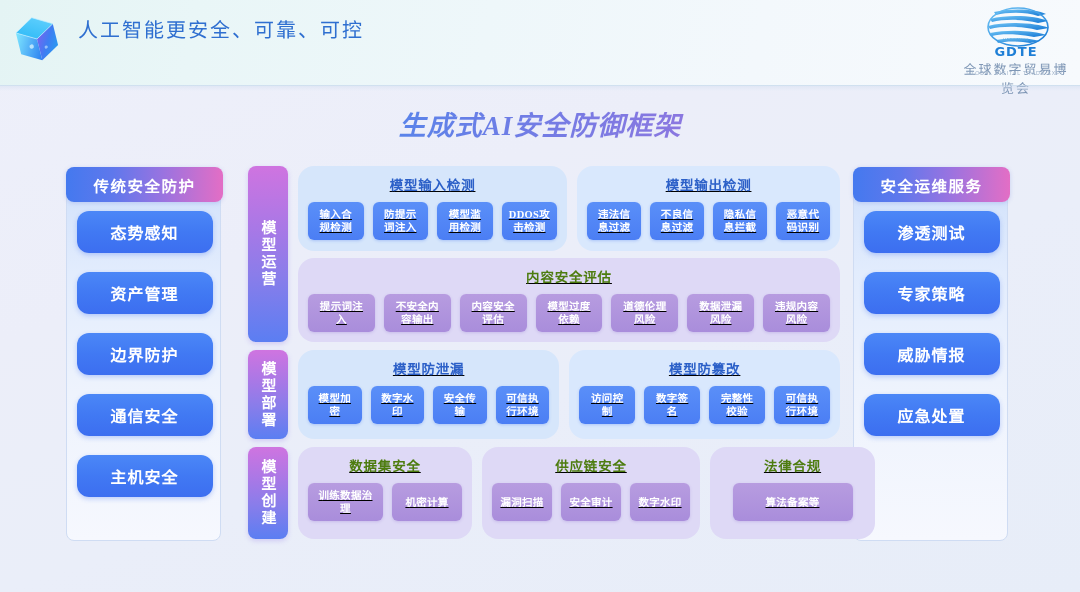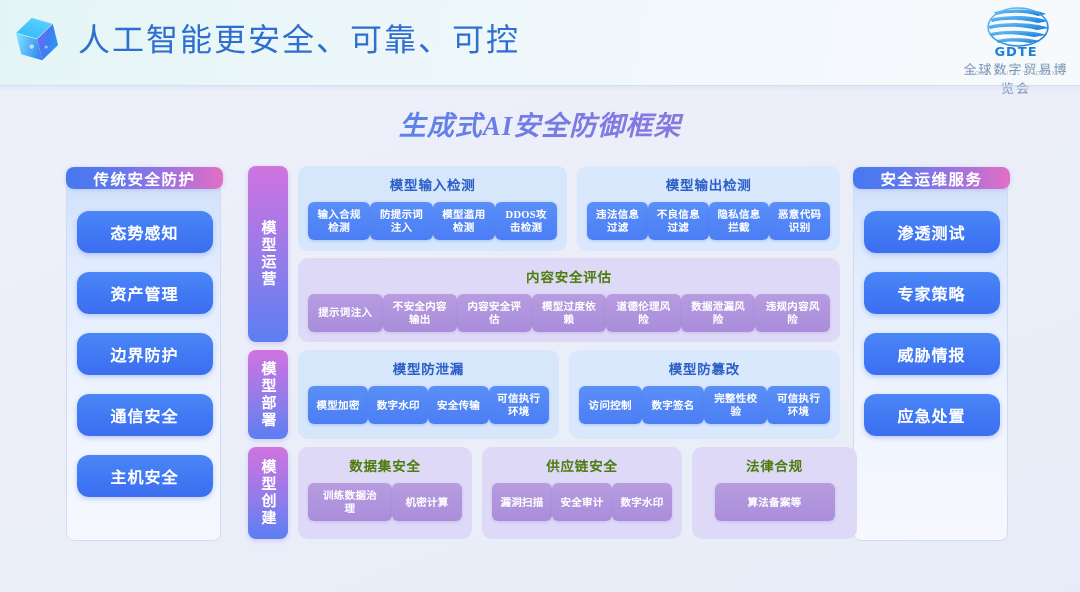--- a/index.html
+++ b/index.html
@@ -25,21 +25,21 @@
   .topbar:after{
     content:""; position:absolute; left:0; bottom:-6px; width:100%; height:6px;
     background: linear-gradient(180deg, rgba(210,222,240,.55), rgba(210,222,240,0));
   }
   .cube-icon {
     position: absolute; left: 6px; top: 8px; width: 62px; height: 62px;
   }
   .page-title {
     position: absolute; left: 78px; top: 14px;
     font-family: "Liberation Serif", "DejaVu Serif", serif;
-    font-size: 32px; letter-spacing: 2px; color: #2f6fd0; font-weight: 400;
+    font-size: 20px; letter-spacing: 2px; color: #2f6fd0; font-weight: 400;
     white-space: nowrap;
   }
   .brand-logo {
     position: absolute; right: 8px; top: 4px; width: 112px; height: 78px;
     text-align: center;
   }
   .brand-logo .globe { position:absolute; left:18px; top:2px; }
   .brand-logo .gdte {
     position:absolute; left:0; right:0; top:40px;
     font-size: 13px; font-weight: 800; color:#1f7fd6; letter-spacing:1px;
@@ -71,21 +71,21 @@
   
   .side-panel {
     position: absolute; top: 167px; width: 155px; height: 374px;
     border-radius: 8px;
     background: linear-gradient(180deg, #cfe0fb 0%, #e2ecfd 28%, #eef3fd 60%, #f6f8fe 100%);
     border: 1px solid #cfdcf3;
   }
   .side-panel.left  { left: 66px; }
   .side-panel.right { left: 853px; }
   .side-head {
-    position:absolute; left:-1px; top:-1px; width:157px; height: 22px;
+    position:absolute; left:-1px; top:-1px; width:157px; height: 35px;
     border-radius: 8px;
     background: linear-gradient(90deg,#4479ef 0%, #5f78ec 30%, #9a73e0 62%, #e36ec5 100%);
     color:#fff; font-size: 15.5px; font-weight: 700; letter-spacing: 1.5px;
     display:flex; align-items:center; justify-content:center;
     font-family: "Liberation Serif","DejaVu Serif", serif;
     box-shadow: 0 1px 4px rgba(90,110,220,.25);
   }
   .side-list { position:absolute; left:0; top:43px; width:155px; }
   .side-item {
     width: 136px; height: 42px; margin: 0 auto 19px auto;
@@ -109,35 +109,36 @@
     display:flex; align-items:center; justify-content:center; text-align:center;
     writing-mode: vertical-rl; text-orientation: upright;
     font-family: "Liberation Serif","DejaVu Serif", serif;
     box-shadow: 0 2px 5px rgba(140,110,230,.28);
     padding: 8px 0;
   }
   .stage-body { flex: 1 1 auto; margin-left: 10px; display:flex; flex-direction:column; gap: 7px; }
   .group-row { display:flex; gap: 10px; }
 
   .group {
-    border-radius: 10px; padding: 8px 10px 10px 10px;
+    border-radius: 16px; padding: 8px 10px 10px 10px;
     display:flex; flex-direction:column; align-items:center;
     flex: 1 1 auto;
+    text-decoration: underline;
   }
   .group.blue   { background: #d6e6fb; }
   .group.blue2  { background: #d9e8fd; }
   .group.purple { background: #ded9f6; }
   .group-title {
     font-size: 13.5px; font-weight: 700; margin-bottom: 8px; letter-spacing: .8px;
     font-family: "Liberation Serif","DejaVu Serif", serif;
   }
   .group.blue .group-title, .group.blue2 .group-title { color:#2c60c8; }
   .group.purple .group-title { color:#4d7c0f; }
 
-  .chips { display:flex; justify-content:center; width:100%; }
+  .chips { display:flex; gap: 9px; justify-content:center; width:100%; }
   .chip {
     min-height: 38px; border-radius: 6px;
     font-size: 10.5px; line-height: 13px; font-weight: 700;
     display:flex; align-items:center; justify-content:center; text-align:center;
     padding: 3px 7px; color:#fff; letter-spacing:.3px;
     font-family: "Liberation Serif","DejaVu Serif", serif;
   }
   .chip.blue {
     background: linear-gradient(180deg,#5a8ff8 0%, #4b7ef4 100%);
     box-shadow: 0 1px 3px rgba(70,120,240,.3);

